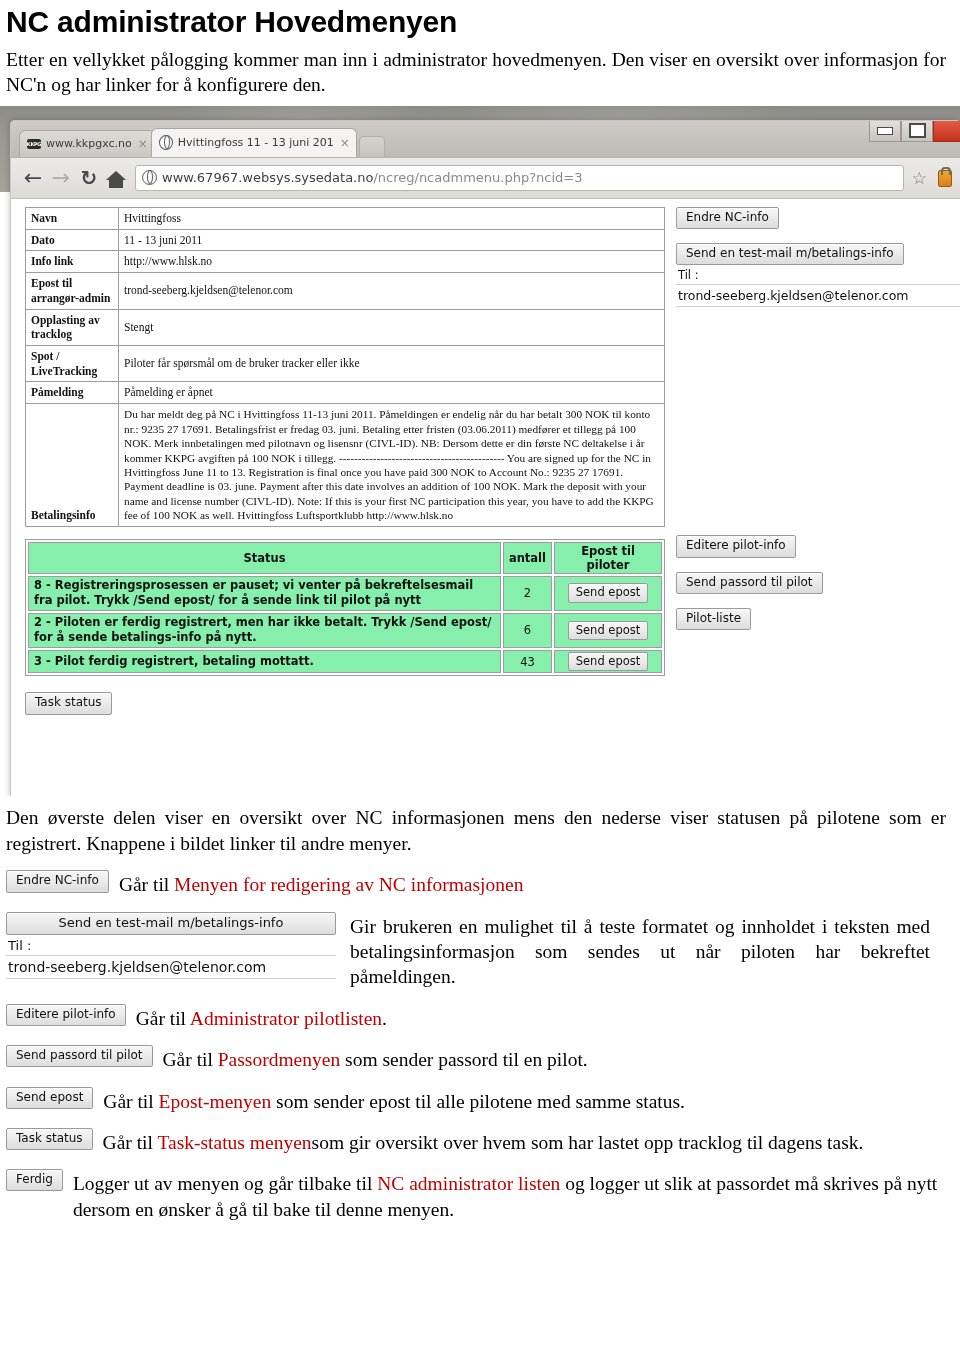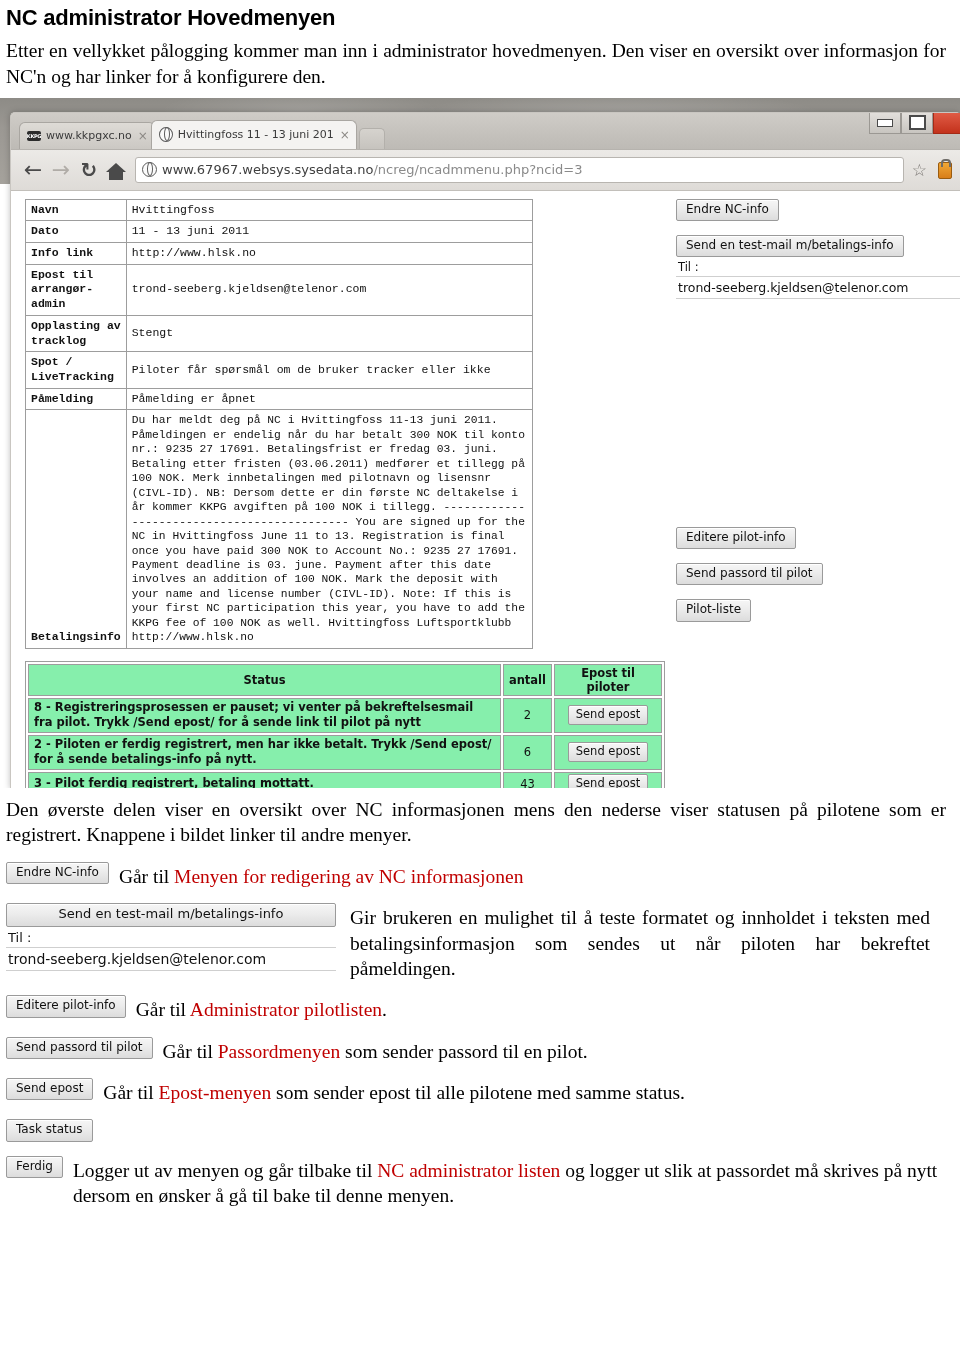--- a/index.html
+++ b/index.html
@@ -17,21 +17,21 @@
   .page {
     position: relative;
     width: 960px;
     height: 1371px;
   }
 
   
   .doc-title {
     font-family: "Liberation Sans", sans-serif;
     font-weight: bold;
-    font-size: 22px;
+    font-size: 30px;
     letter-spacing: -0.2px;
     margin: 6px 4px 0 6px;
     line-height: 1.05;
   }
   .doc-para {
     font-family: "Liberation Serif", serif;
     font-size: 19.5px;
     line-height: 1.32;
     margin: 9px 0 0 6px;
     width: 940px;
@@ -266,22 +266,22 @@
     padding: 8px 6px 0 14px;
     overflow: hidden;
   }
   .vp-inner { display: flex; align-items: flex-start; }
   .vp-left { width: 645px; flex: 0 0 auto; }
   .vp-right { margin-left: 6px; flex: 1 1 auto; }
 
   
   table.info {
     border-collapse: collapse;
-    width: 508px;
-    font-family: Liberation Mono, monospace;
+    width: 640px;
+    font-family: Liberation Serif, serif;
     font-size: 11.5px;
     color: #111;
   }
   table.info td {
     border: 1px solid #9d9d9d;
     padding: 3px 5px;
     vertical-align: middle;
     line-height: 1.28;
   }
   table.info td.lbl {
@@ -589,20 +589,21 @@
       <span class="expl-text"><span>Går til </span><span class="lnk">Passordmenyen</span><span> som sender passord til en pilot.</span></span>
     </div>
 
     <div class="expl-row">
       <span class="btn shot-btn">Send epost</span>
       <span class="expl-text"><span>Går til </span><span class="lnk">Epost-menyen</span><span> som sender epost til alle pilotene med samme status.</span></span>
     </div>
 
     <div class="expl-row">
       <span class="btn shot-btn">Task status</span>
+      <span class="expl-text expl-wide" style="width:815px"><span>Går til </span><span class="lnk">Task-status menyen</span><span>som gir oversikt over hvem som har lastet opp tracklog til dagens task.</span></span>
     </div>
 
     <div class="expl-row tight">
       <span class="btn shot-btn">Ferdig</span>
       <span class="expl-text" style="width:865px"><span>Logger ut av menyen og går tilbake til </span><span class="lnk">NC administrator listen</span><span> og logger ut slik at passordet må skrives på nytt dersom en ønsker å gå til bake til denne menyen.</span></span>
     </div>
 
   </div>
 
 </div>

